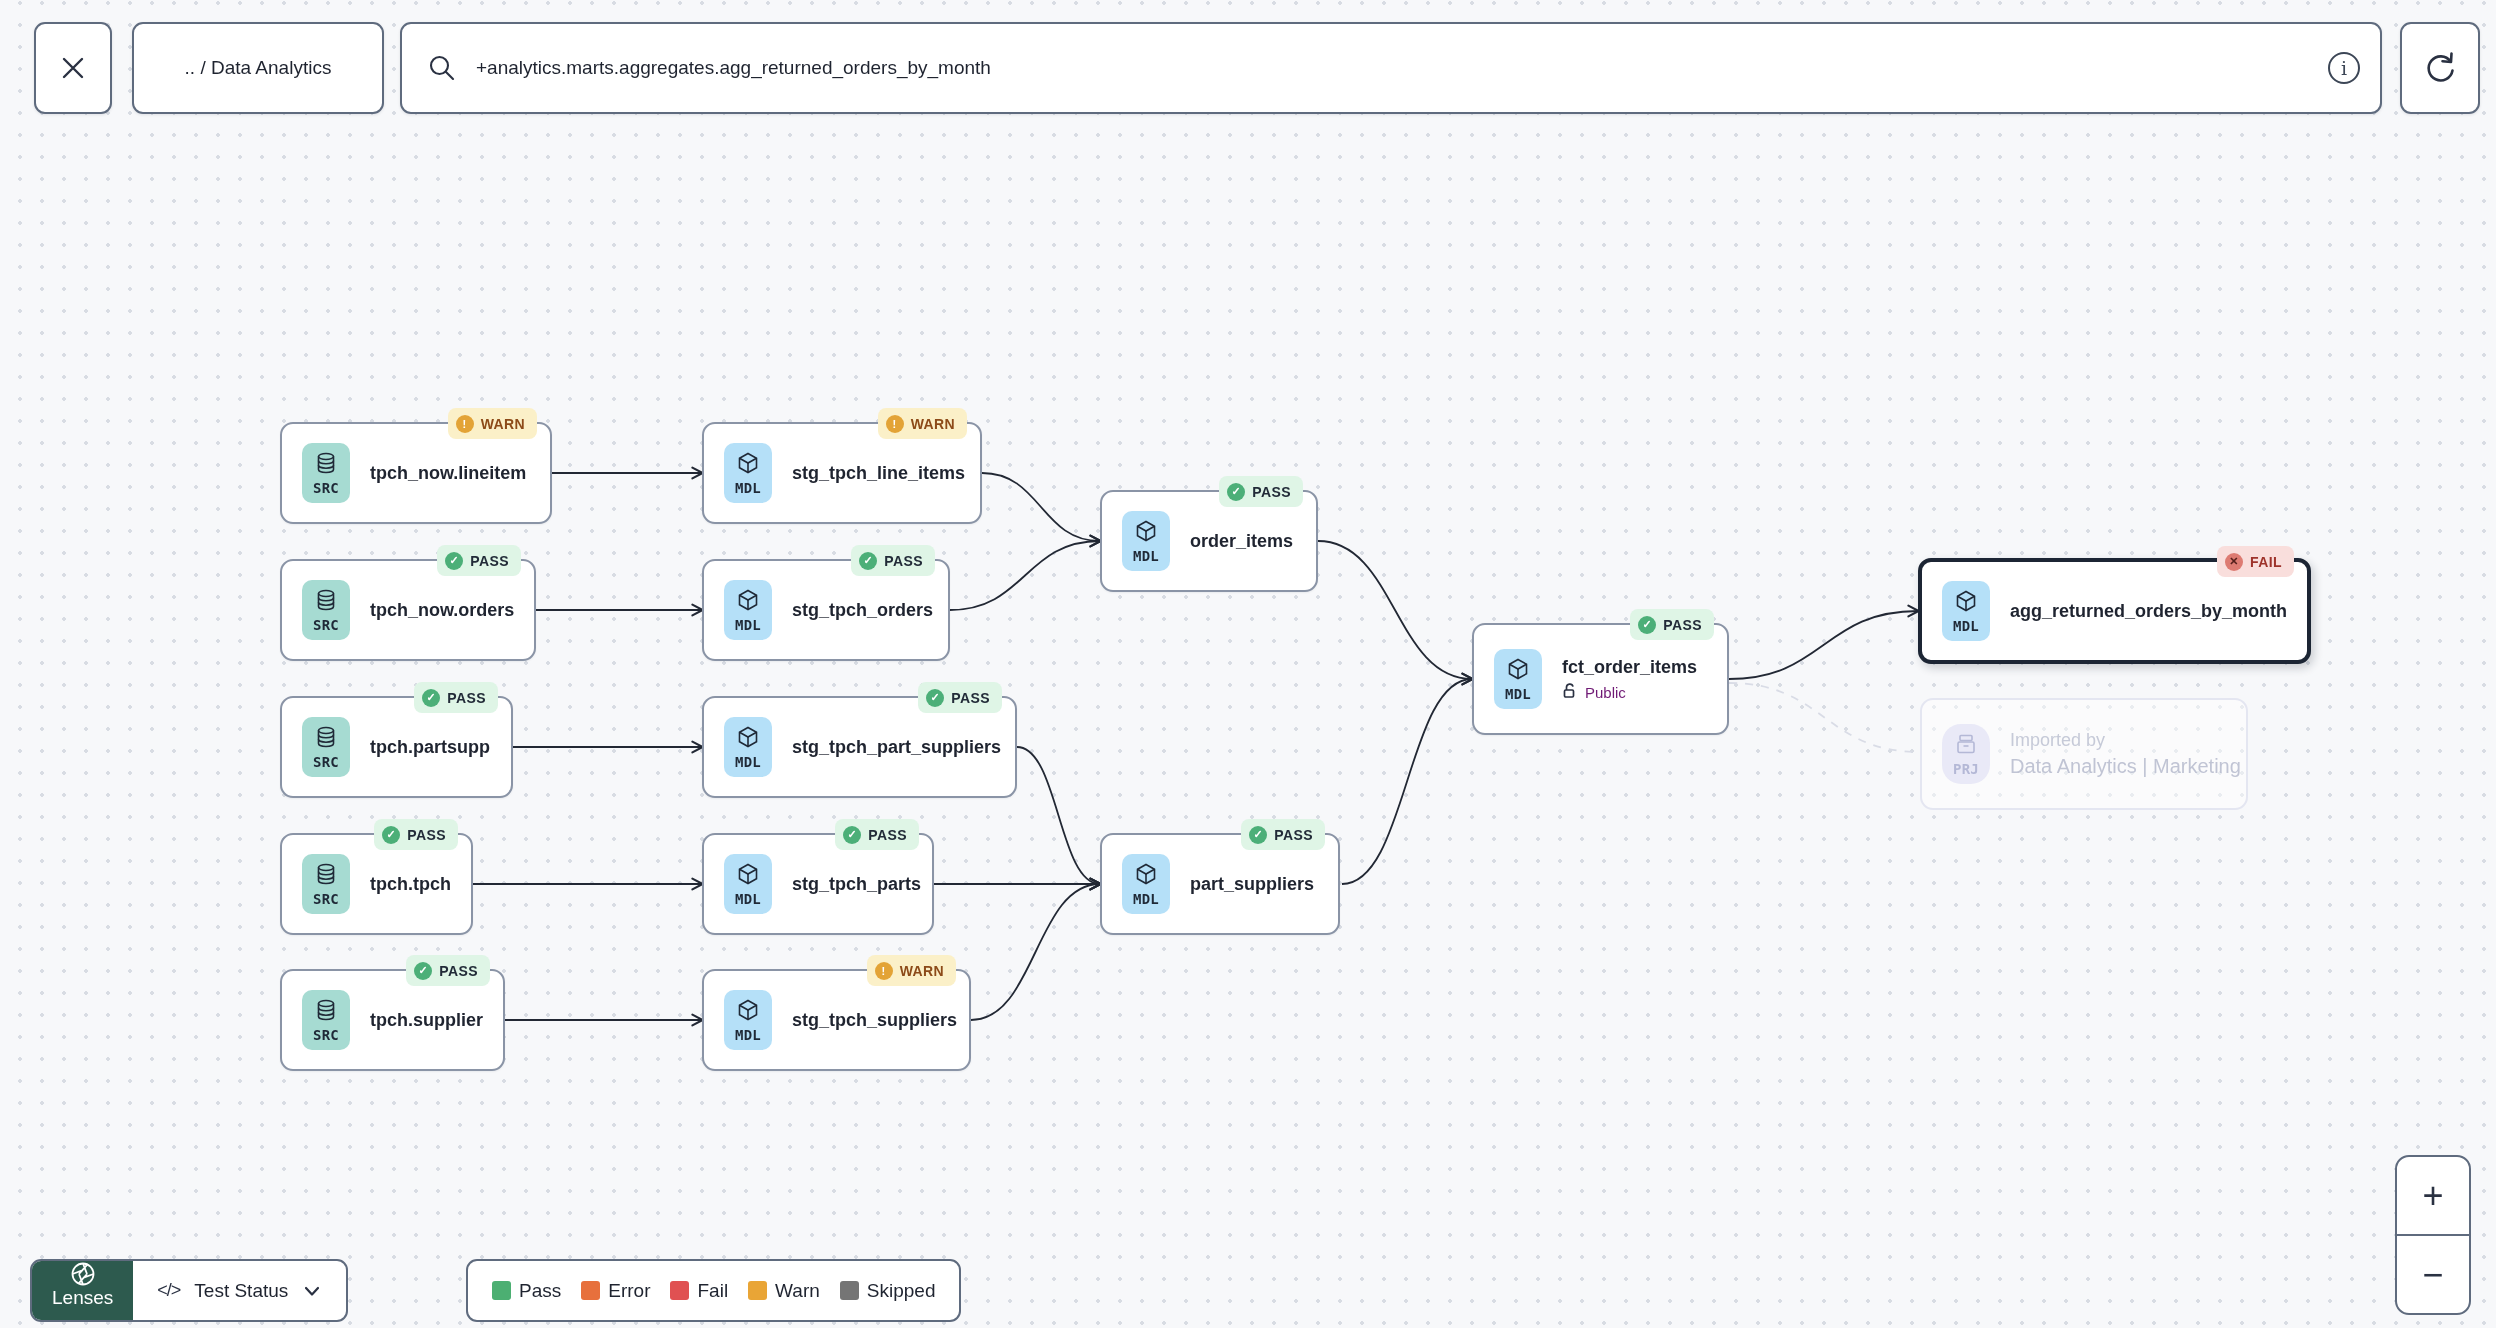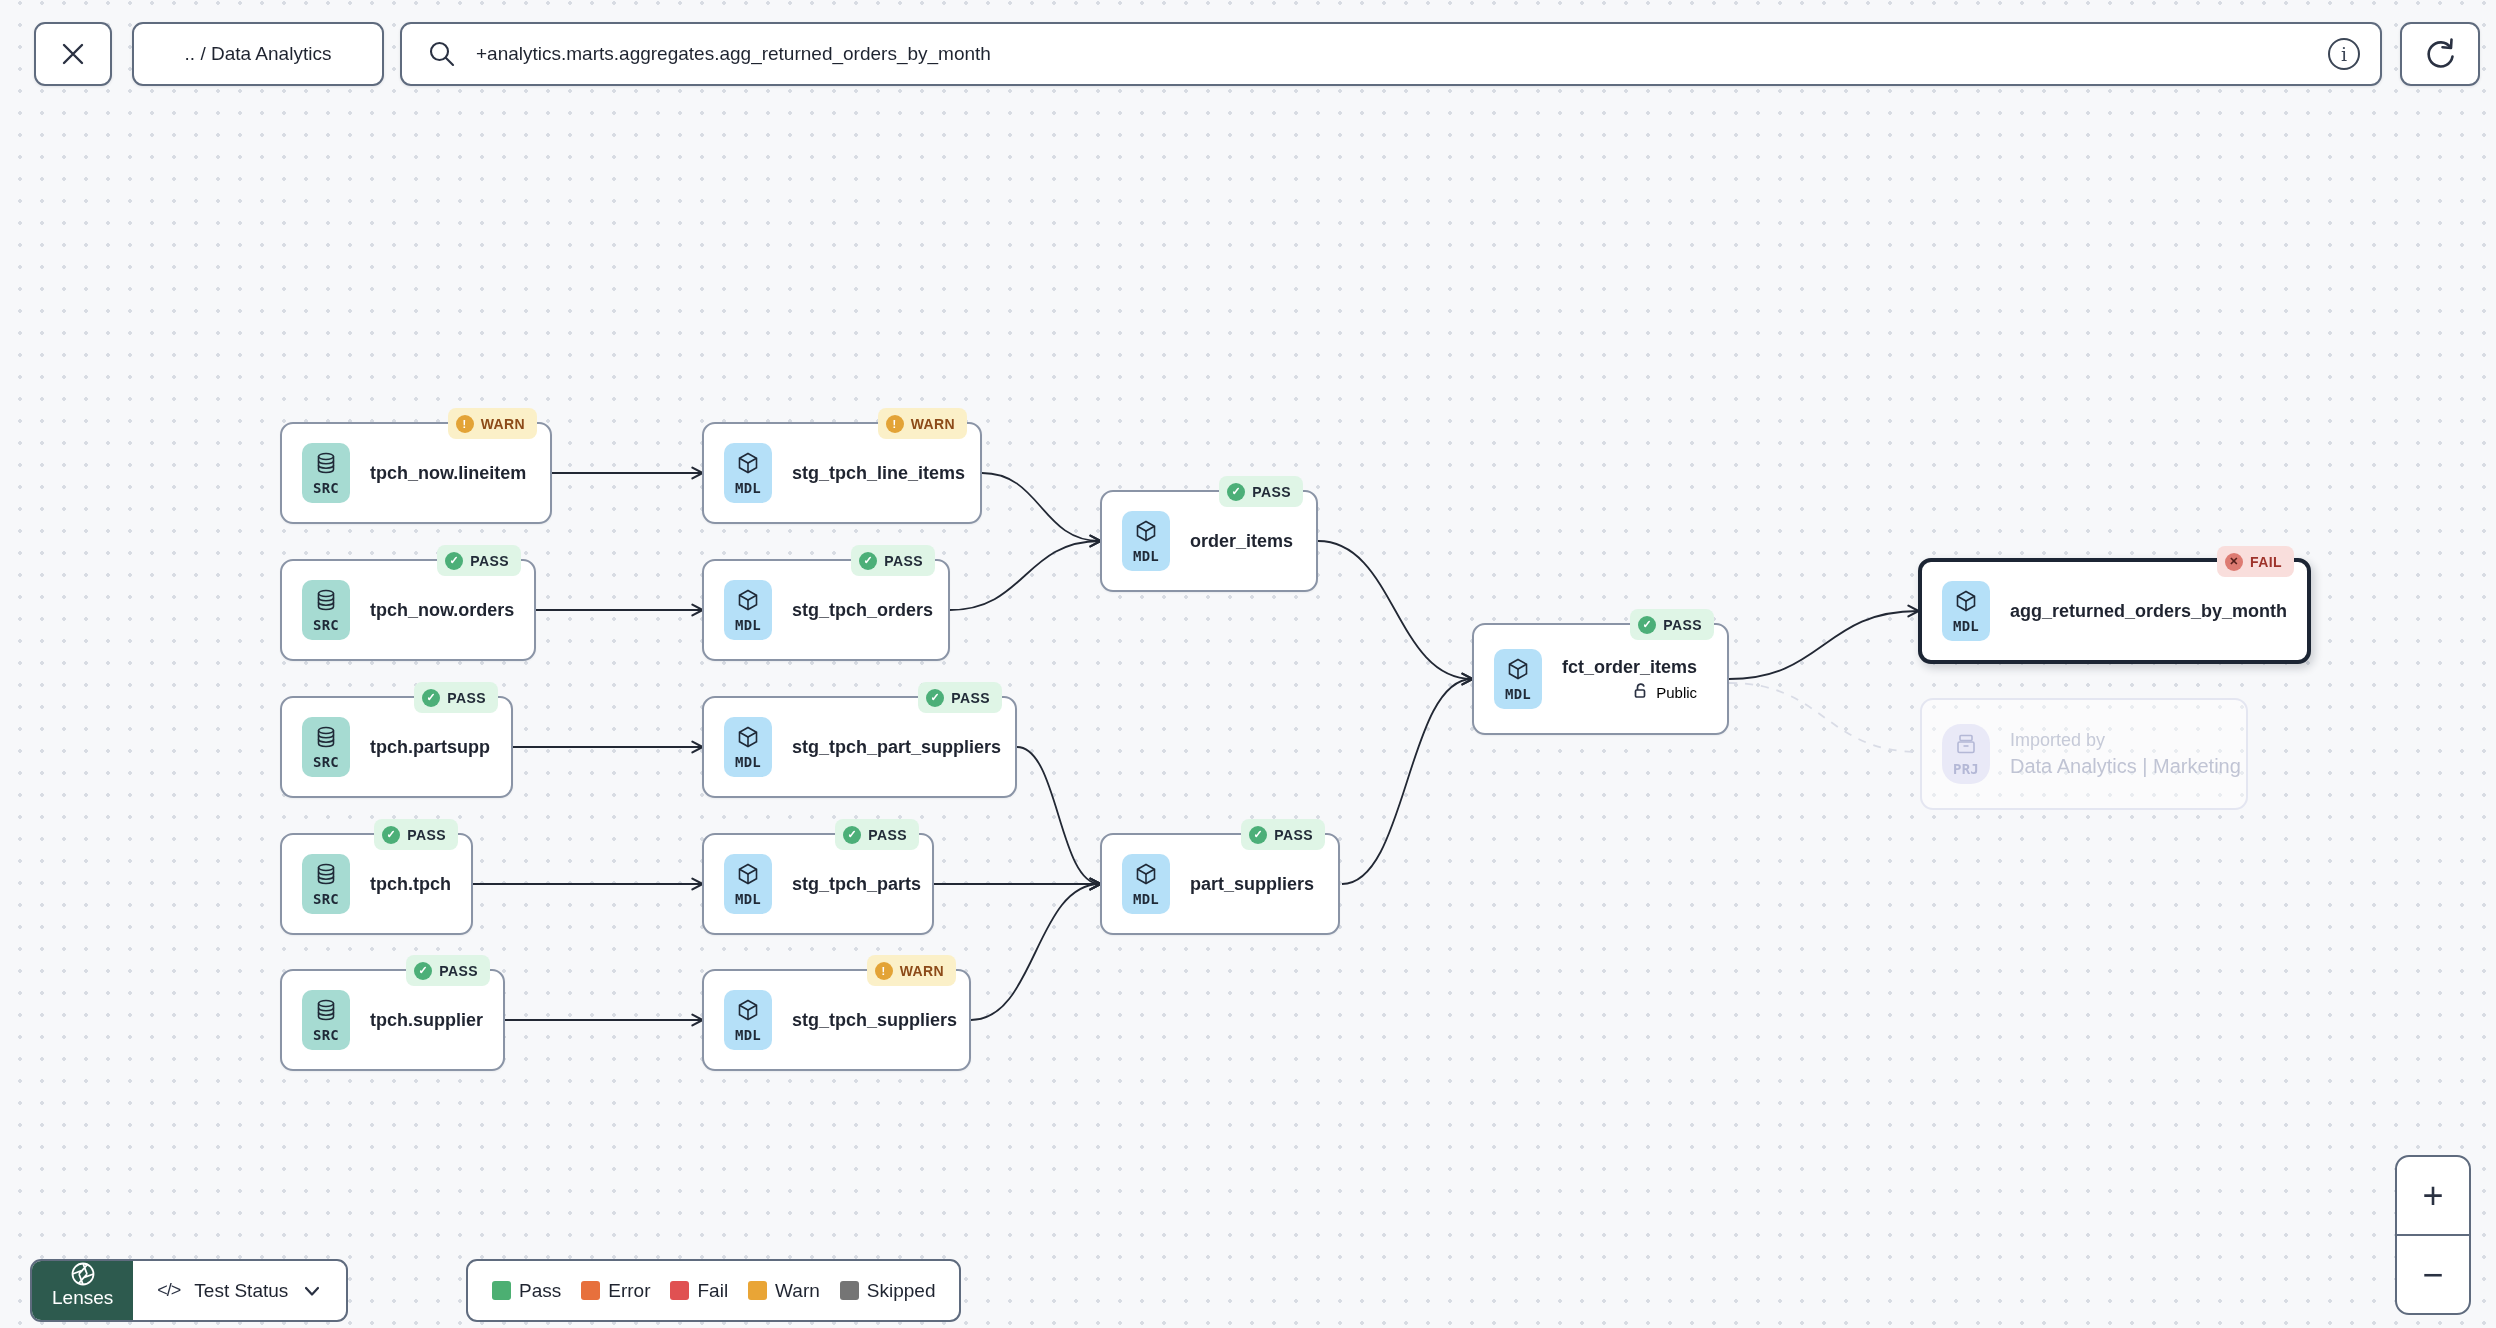--- a/index.html
+++ b/index.html
@@ -8,21 +8,21 @@
     width:2496px; height:1328px; position:relative; overflow:hidden;
     font-family:"Liberation Sans", sans-serif;
     background-color:#F7F8FA;
     background-image: radial-gradient(circle, #D8DCE3 1.7px, transparent 1.9px);
     background-size:22px 22px; background-position:9px 14px;
     color:#1F2430;
   }
 
   
   .tb {
-    position:absolute; top:22px; height:64px; background:#fff;
+    position:absolute; top:22px; height:92px; background:#fff;
     border:2px solid #5F6B7E; border-radius:11px;
     display:flex; align-items:center; justify-content:center;
     box-shadow:0 1px 3px rgba(20,28,45,.10);
   }
   .tb-close { left:34px; width:78px; cursor:pointer; }
   .tb-crumb { left:132px; width:252px; font-size:19px; cursor:pointer; }
   .tb-search { left:400px; width:1982px; justify-content:flex-start; padding:0 20px 0 24px; }
   .tb-refresh { left:2400px; width:80px; cursor:pointer; }
   .tb-search input {
     flex:1; border:none; outline:none; font-family:"Liberation Sans",sans-serif;
@@ -57,21 +57,21 @@
     color:#1F2937;
   }
   .tile.SRC { background:#A6DBD2; }
   .tile.MDL { background:#B5E0F8; }
   .tile.PRJ { background:#E9E9F7; color:#B4B8D6;border-radius:19px; }
   .tile .tlabel { font-family:"DejaVu Sans Mono", monospace; font-size:14px; font-weight:700; letter-spacing:.3px; }
   .tile svg { stroke:currentColor; fill:none; stroke-width:1.6; }
 
   .nlabel { font-size:18px; font-weight:700; color:#1F2430; white-space:nowrap; }
   .node.faded .nlabel { color:#C6CAD8; font-weight:400; font-size:18px; }
-  .nsub { display:flex; align-items:center; gap:7px; font-size:15px; font-weight:400; color:#000000; margin-top:5px;justify-content:flex-end; }
+  .nsub { display:flex; align-items:center; gap:7px; font-size:15px; font-weight:400; color:#701a75; margin-top:5px; }
   .nsub svg { stroke:#2A3142; fill:none; stroke-width:1.7; }
   .nsub2 { font-size:20px; color:#C0C4D4; margin-top:4px; white-space:nowrap; }
 
   .badge {
     position:absolute; top:-16px; right:13px; height:31px;
     border-radius:8px; padding:0 12px 0 8px;
     display:flex; align-items:center; gap:7px;
     font-size:14px; font-weight:700; letter-spacing:.4px;
   }
   .bdot {

